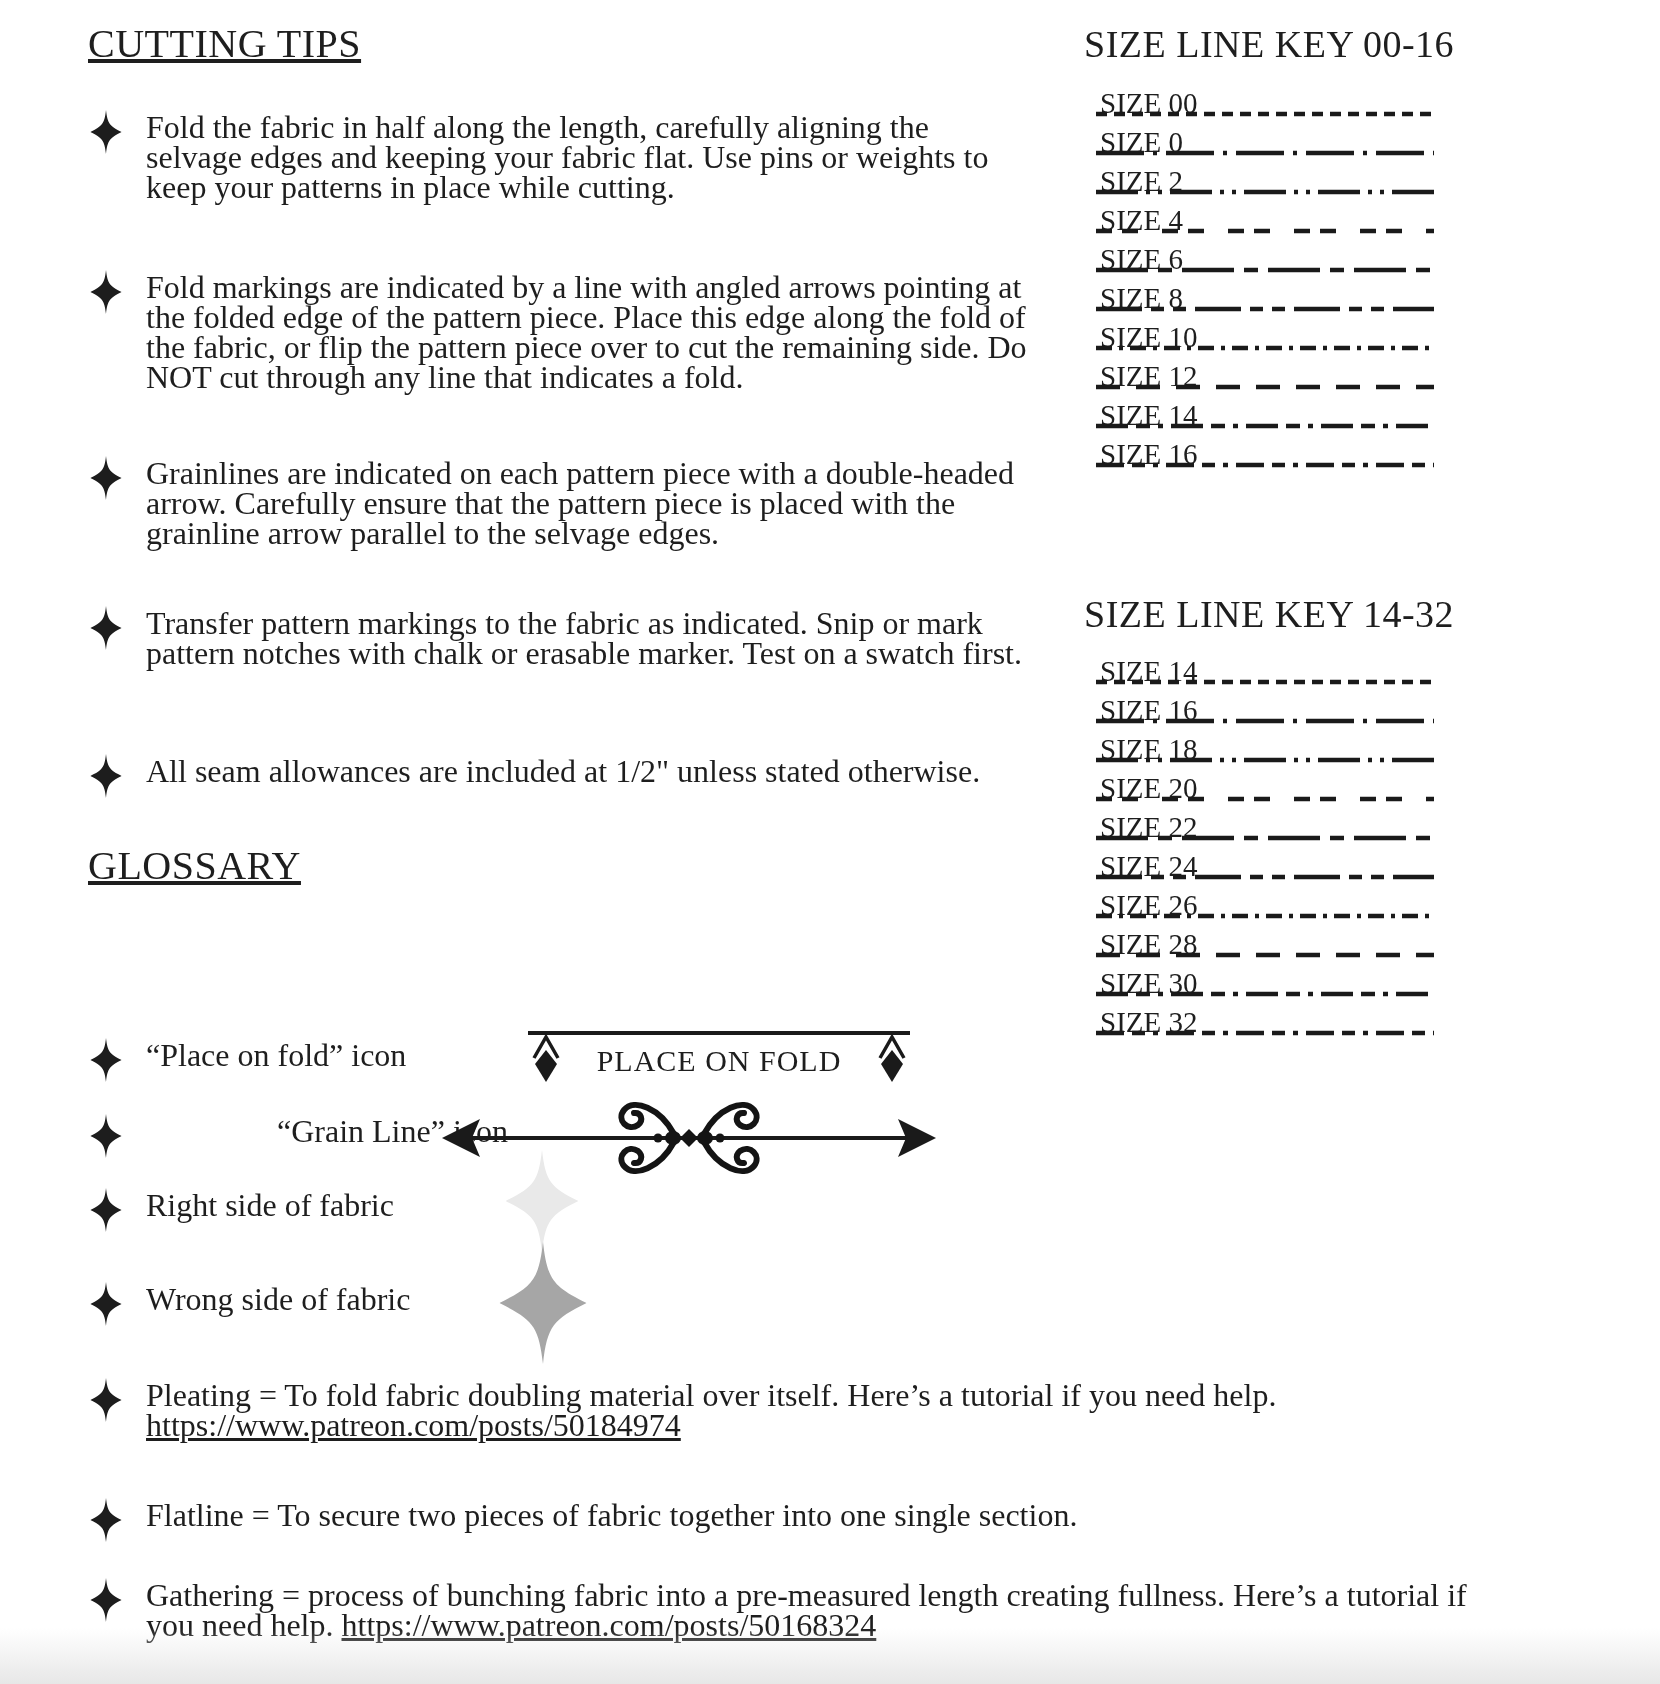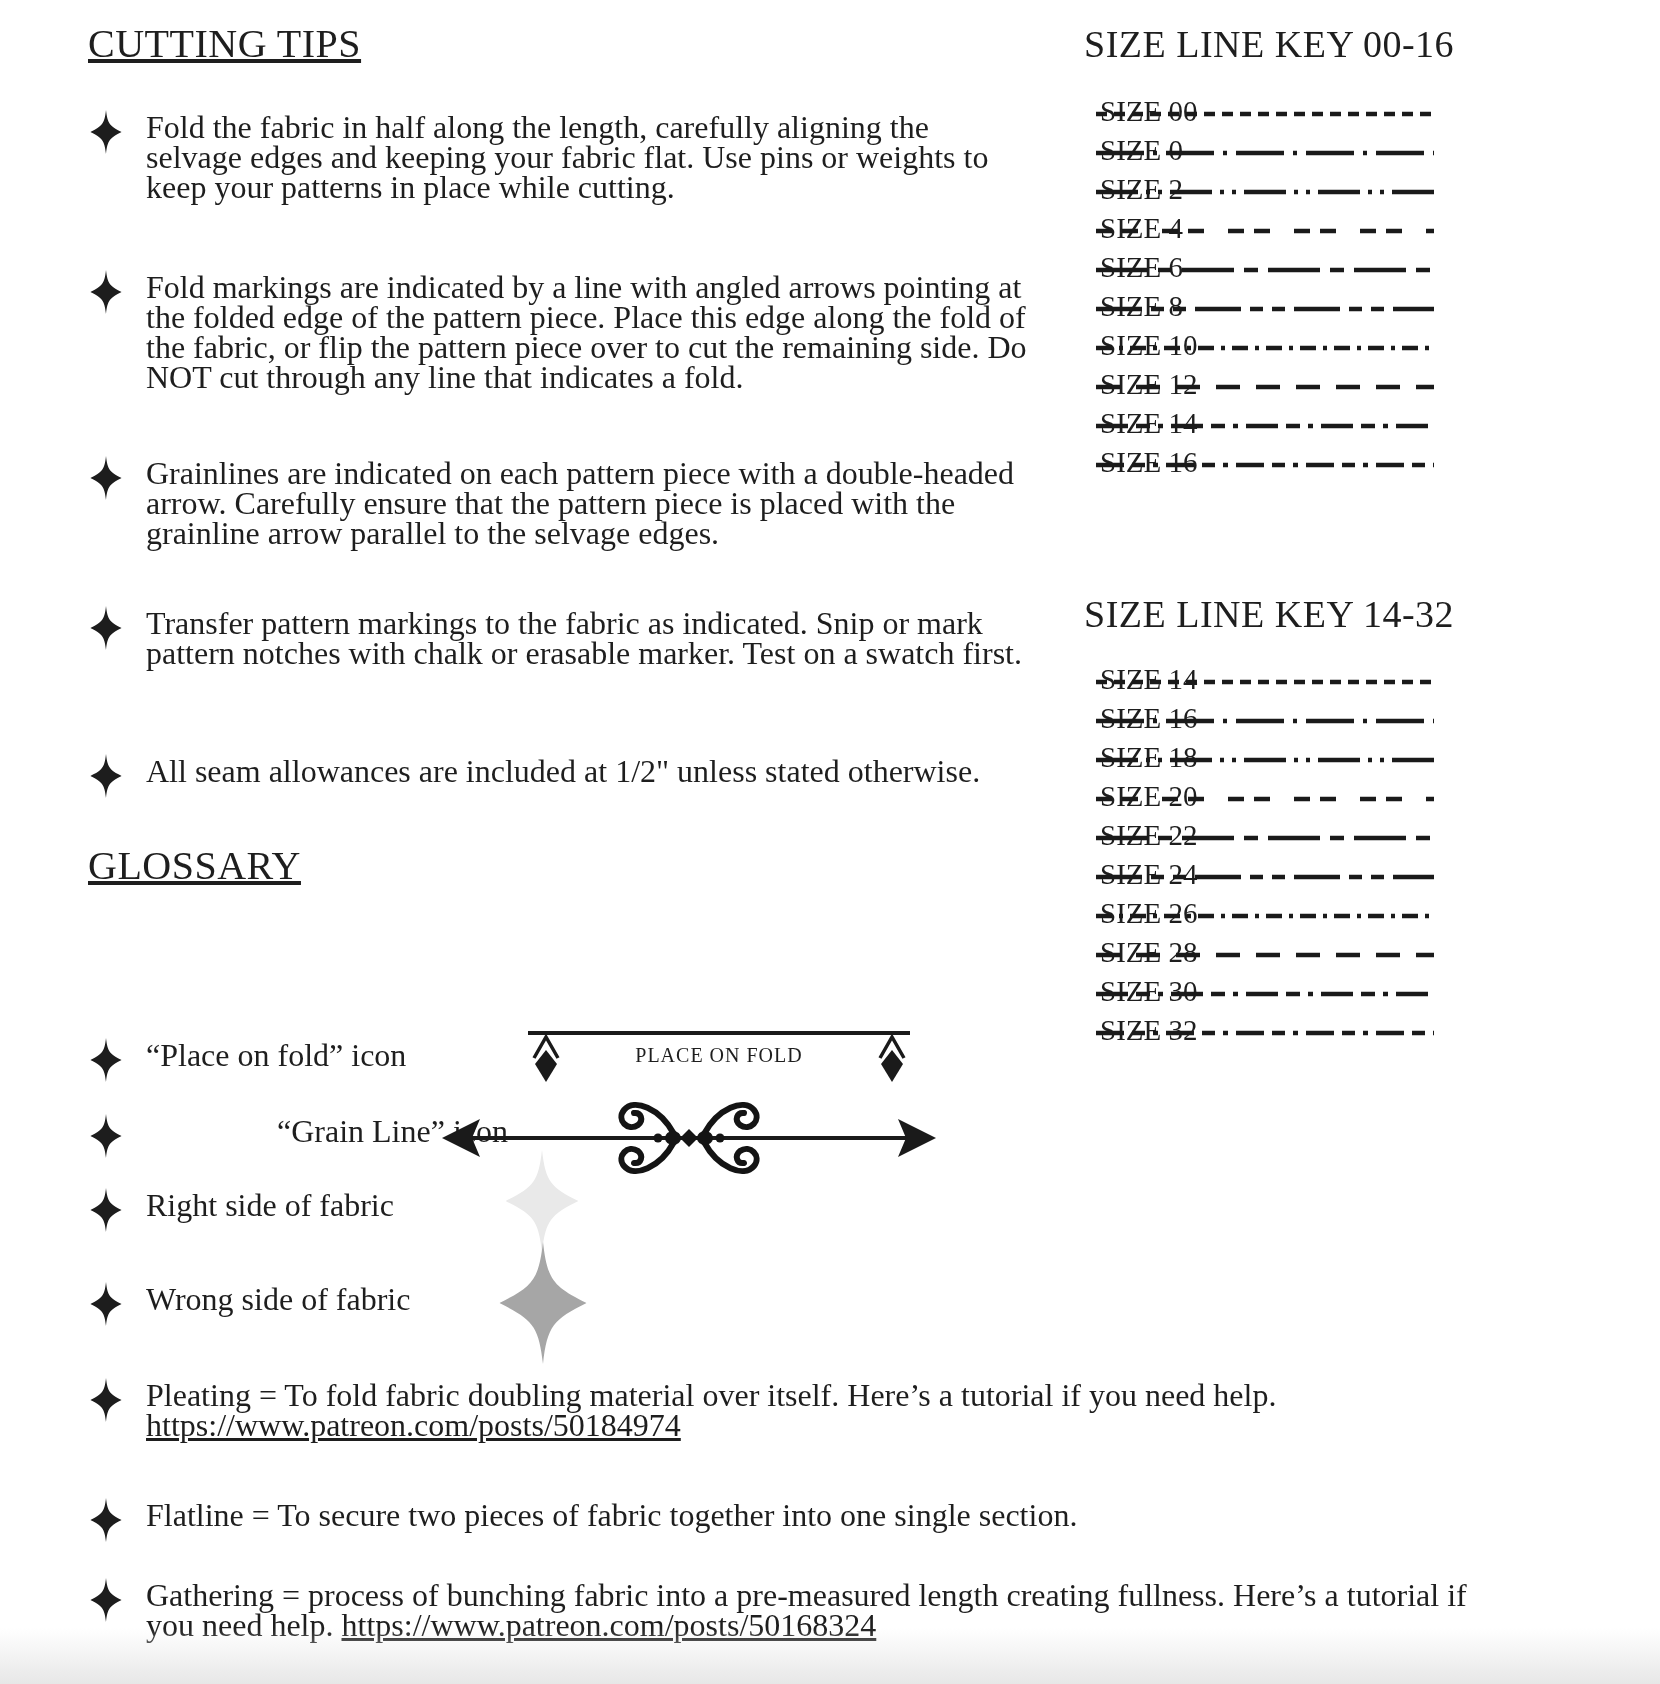--- a/index.html
+++ b/index.html
@@ -36,41 +36,41 @@
   
   .key-title{
     position:absolute;
     font-size:38px;
     letter-spacing:0.5px;
     white-space:nowrap;
   }
   .size-rows{position:absolute;width:338px;}
   .size-row{position:relative;height:39px;}
   .size-row .size-label{
-    position:absolute;left:4px;top:12px;
+    position:absolute;left:4px;top:4px;
     font-size:29px;line-height:34px;
     white-space:nowrap;
   }
   .size-row svg{position:absolute;left:0;top:29px;width:338px;height:7px;}
   .size-row line{stroke:#1a1a1a;stroke-width:4.5;}
   .p1  line{stroke-dasharray:11 7;}
   .p2  line{stroke-dasharray:48 9 4 9;}
   .p3  line{stroke-dasharray:42 8 4 8 4 8;}
   .p4  line{stroke-dasharray:16 10 16 24;}
   .p5  line{stroke-dasharray:52 10 14 10;}
   .p6  line{stroke-dasharray:46 9 13 9 13 9;}
   .p7  line{stroke-dasharray:16 7 4 7;}
   .p8  line{stroke-dasharray:24 16;}
   .p9  line{stroke-dasharray:32 8 14 8 5 8;}
   .p10 line{stroke-dasharray:28 8 13 8 5 8;}
   
   .fold-icon{position:absolute;left:518px;top:1028px;width:402px;height:58px;}
   .fold-icon .fold-label{
     position:absolute;left:0;top:16px;width:100%;
-    text-align:center;font-size:20px;letter-spacing:1px;
+    text-align:center;font-size:30px;letter-spacing:1px;
     color:#1e1e1e;
   }
   .grain-icon{position:absolute;left:436px;top:1092px;width:506px;height:92px;}
   .bottom-fade{
     position:absolute;left:0;right:0;bottom:0;height:56px;
     background:linear-gradient(rgba(255,255,255,0), #e7e7e7);
   }
 </style>
 </head>
 <body>

